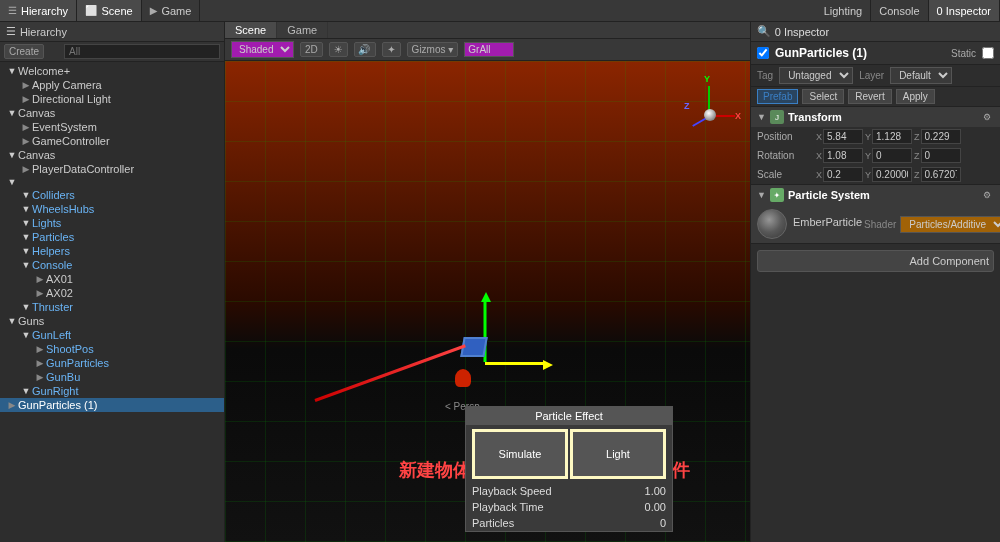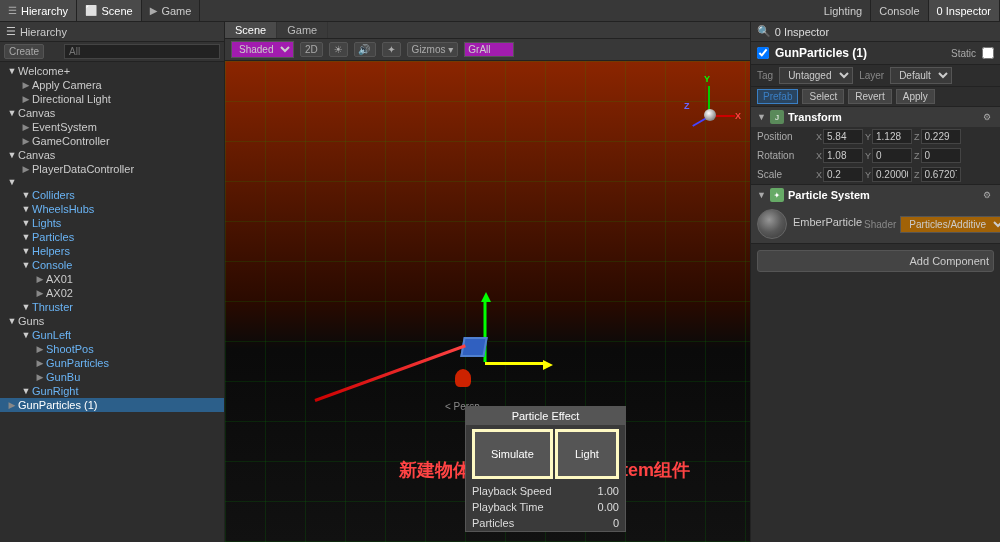--- a/index.html
+++ b/index.html
@@ -330,21 +330,21 @@
       pointer-events: none;
     }
 
     
     .particle-panel {
       position: absolute;
       bottom: 10px;
       left: 240px;
       background: #3a3a3a;
       border: 1px solid #555;
-      width: 161px;
+      width: 208px;
     }
     .particle-panel-title {
       background: #555;
       text-align: center;
       padding: 3px;
       font-size: 11px;
       color: #fff;
     }
     .particle-row {
       display: flex;

